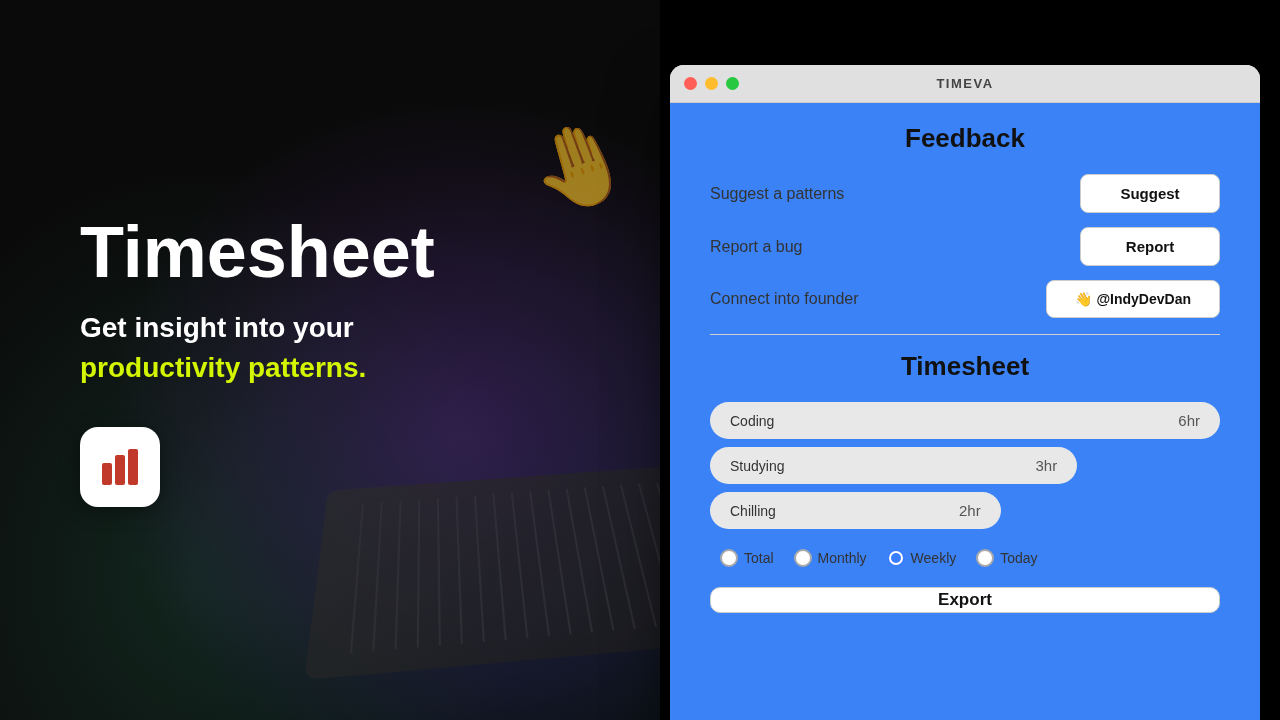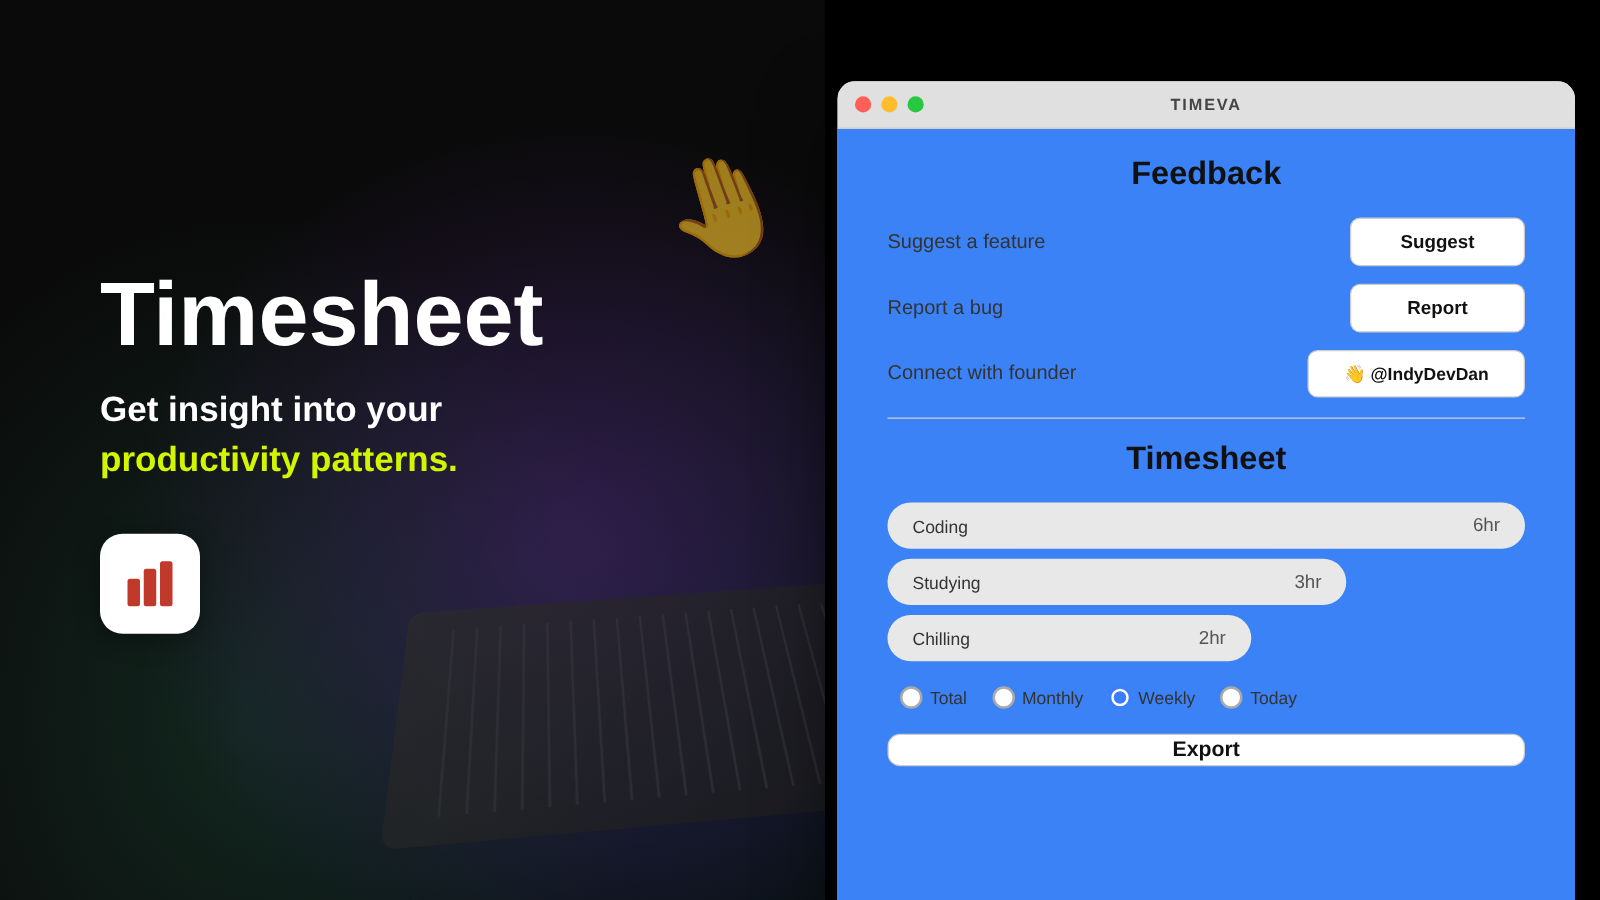--- a/index.html
+++ b/index.html
@@ -350,31 +350,31 @@
       <div class="mac-dot green"></div>
     </div>
     <span class="mac-title">TIMEVA</span>
   </div>
 
   <div class="mac-body">
 
     <h2 class="section-title">Feedback</h2>
 
     <div class="feedback-row">
-      <span class="feedback-label">Suggest a feature</span>
+      <span class="feedback-label">Suggest a patterns</span>
       <button class="feedback-btn">Suggest</button>
     </div>
 
     <div class="feedback-row">
       <span class="feedback-label">Report a bug</span>
       <button class="feedback-btn">Report</button>
     </div>
 
     <div class="feedback-row">
-      <span class="feedback-label">Connect with founder</span>
+      <span class="feedback-label">Connect into founder</span>
       <button class="feedback-btn special">👋 @IndyDevDan</button>
     </div>
 
     <div class="divider"></div>
 
     <div class="timesheet-section">
       <h2 class="section-title">Timesheet</h2>
 
       <div class="timesheet-items">
         <div class="timesheet-item" style="width: 100%;">

